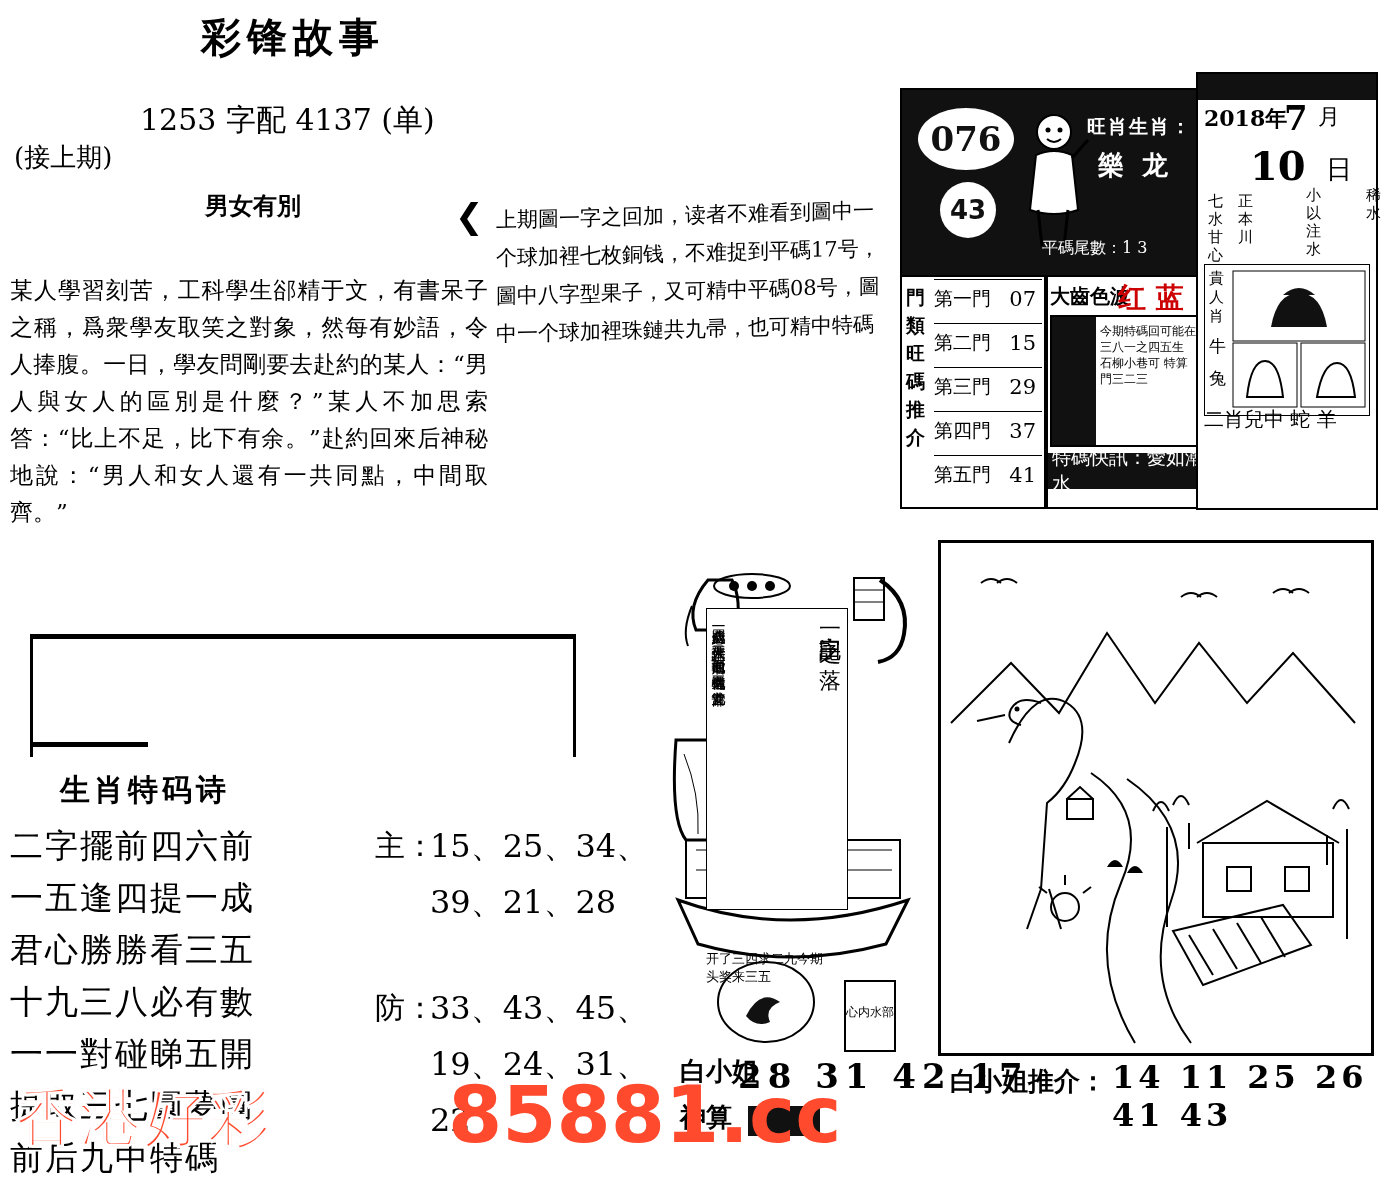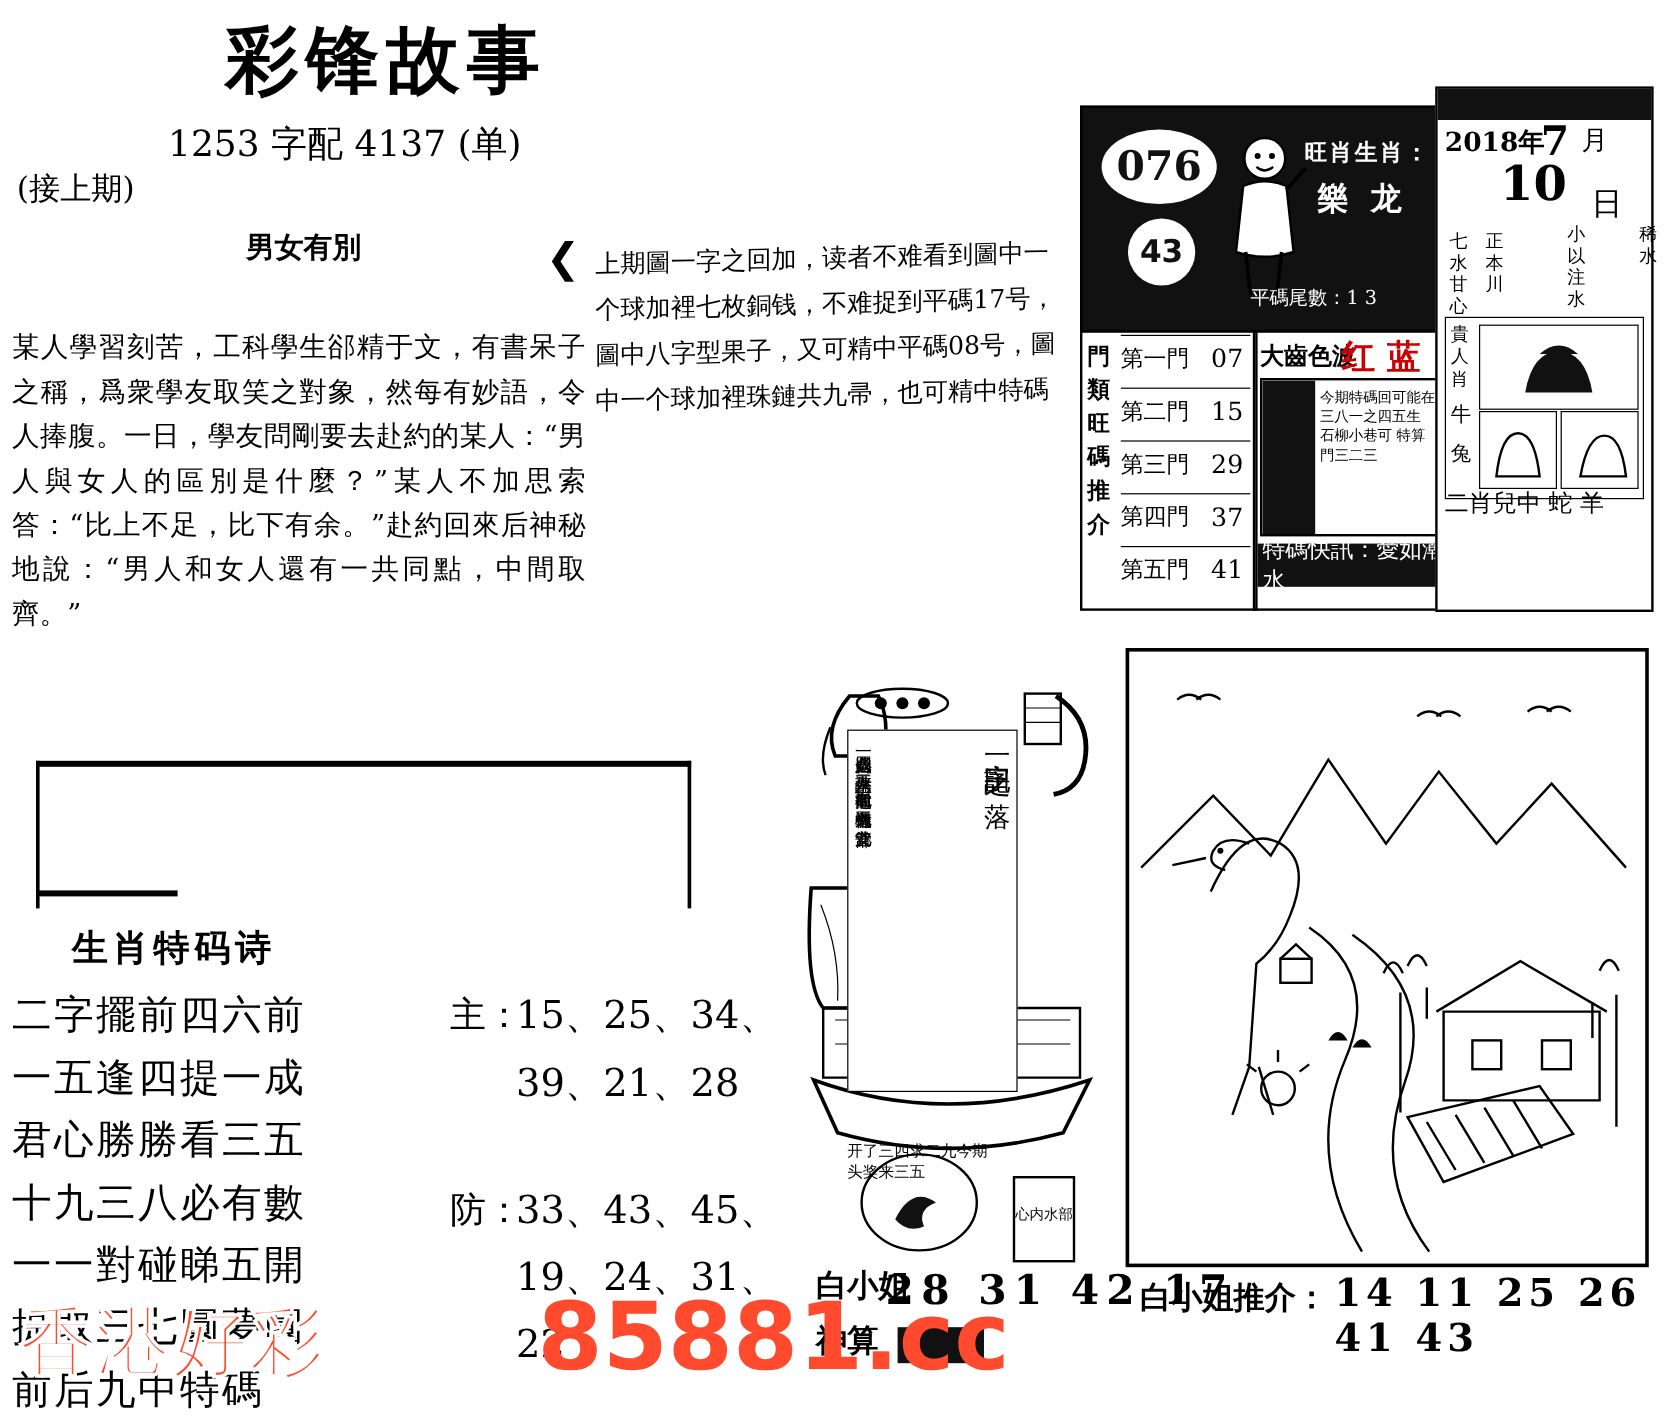--- a/index.html
+++ b/index.html
@@ -1,20 +1,20 @@
 <!DOCTYPE html>
 <html><head>
 <meta charset="utf-8">
 <style>
   html,body{margin:0;padding:0;background:#fff;}
   body{width:1388px;height:1179px;position:relative;overflow:hidden;
        font-family:"DejaVu Sans","Liberation Sans",sans-serif;color:#000;}
   .abs{position:absolute;}
   
-  #title{left:188px;top:10px;font-size:61px;font-weight:bold;letter-spacing:6px;
+  #title{left:201px;top:10px;font-size:40px;font-weight:bold;letter-spacing:6px;
          font-family:Liberation Sans, sans-serif;}
   #subtitle{left:140px;top:100px;font-size:30px;font-family:"DejaVu Serif","Liberation Serif",serif;}
   #cont-note{left:14px;top:140px;font-size:26px;font-family:"DejaVu Serif","Liberation Serif",serif;}
   #story-head{left:205px;top:190px;font-size:24px;font-weight:bold;
               font-family:"DejaVu Serif","Liberation Serif",serif;}
   #story-body{left:10px;top:272px;width:478px;font-size:23px;line-height:37px;
               font-family:"DejaVu Serif","Liberation Serif",serif;text-align:justify;}
   #hand-note{left:496px;top:196px;width:390px;font-size:21px;line-height:38px;
              font-family:"DejaVu Serif","Liberation Serif",serif;
              transform:skewY(-1.5deg);}
@@ -58,21 +58,21 @@
             font-family:"DejaVu Serif","Liberation Serif",serif;}
   #panel-date{left:1196px;top:72px;width:178px;height:434px;border:2px solid #000;
               background:#fff;}
   #date-top{position:absolute;left:0;top:0;width:178px;height:26px;background:#111;}
   #date-year{position:absolute;left:6px;top:30px;font-size:22px;font-weight:bold;
              font-family:"DejaVu Serif","Liberation Serif",serif;}
   #date-month{position:absolute;left:120px;top:28px;font-size:22px;
               font-family:"DejaVu Serif","Liberation Serif",serif;}
   #date-mnum{position:absolute;left:86px;top:24px;font-size:34px;font-weight:bold;
              font-family:"DejaVu Serif","Liberation Serif",serif;}
-  #date-day{position:absolute;left:52px;top:56px;font-size:40px;font-weight:bold;
+  #date-day{position:absolute;left:52px;top:68px;font-size:40px;font-weight:bold;
             font-family:"DejaVu Serif","Liberation Serif",serif;}
   #date-dchar{position:absolute;left:128px;top:78px;font-size:26px;
               font-family:"DejaVu Serif","Liberation Serif",serif;}
   .dcol{position:absolute;font-size:15px;line-height:18px;width:18px;
         font-family:"DejaVu Serif","Liberation Serif",serif;}
   #zodiac-box{position:absolute;left:6px;top:190px;width:164px;height:150px;
               border:1px solid #000;}
   #zodiac-label{position:absolute;left:4px;top:4px;width:18px;font-size:15px;line-height:19px;
                 font-family:"DejaVu Serif","Liberation Serif",serif;}
   #zodiac-imgs{position:absolute;left:26px;top:4px;width:136px;height:140px;}

